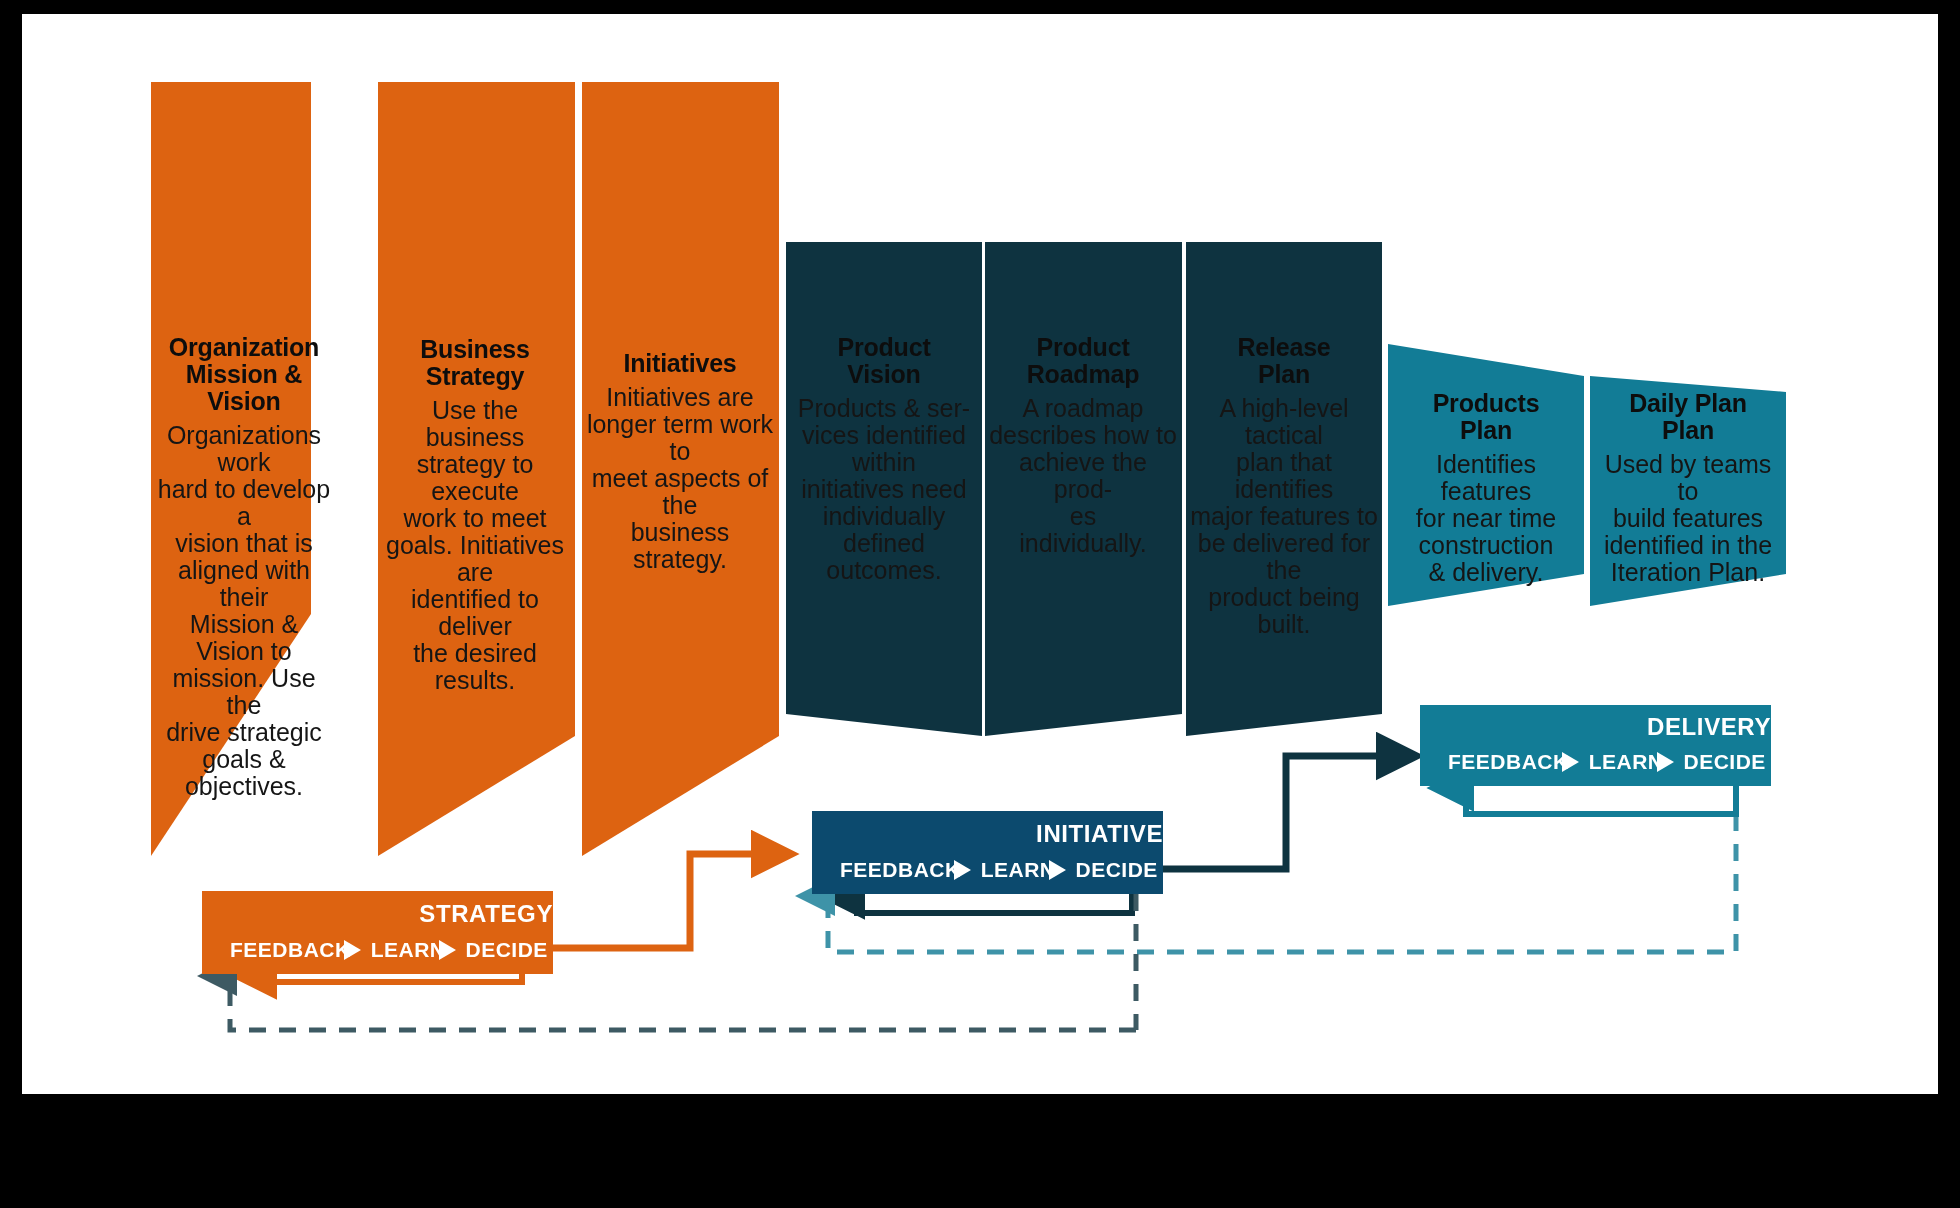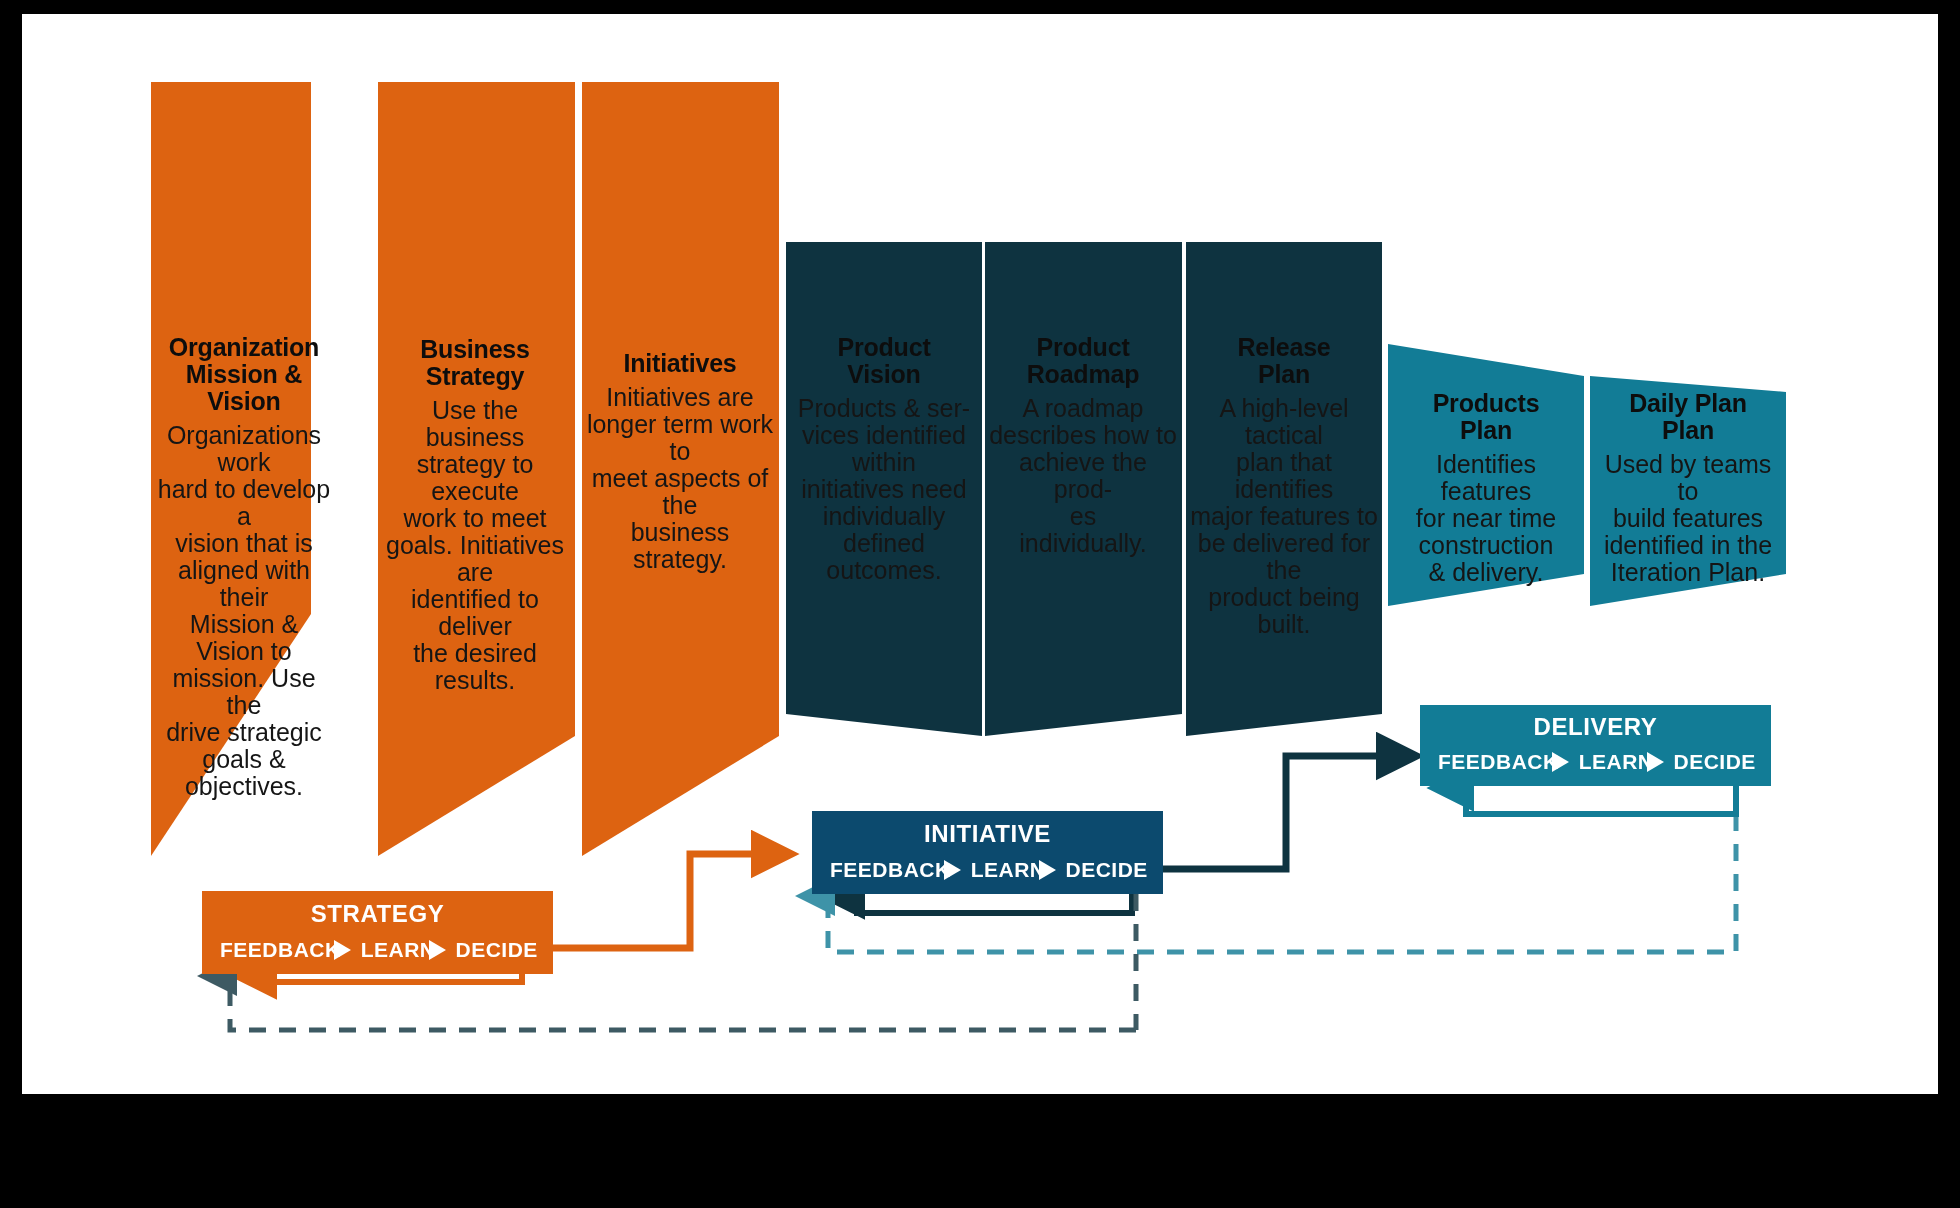--- a/index.html
+++ b/index.html
@@ -56,34 +56,34 @@
     color: #151515;
   }
   .loop-box {
     position: absolute;
     box-sizing: border-box;
   }
   .loop-title {
     position: absolute;
     left: 0;
     right: 0;
-    text-align: center;
+    text-align: right;
     color: #ffffff;
     font-weight: bold;
     font-size: 24px;
     letter-spacing: 0.6px;
   }
   .loop-row {
     position: absolute;
     left: 0;
     right: 0;
     display: flex;
     align-items: center;
     justify-content: space-between;
-    padding: 0 18px;
+    padding: 0 28px;
     box-sizing: border-box;
   }
   .loop-step {
     color: #ffffff;
     font-weight: bold;
     font-size: 21px;
     letter-spacing: 0.5px;
     white-space: nowrap;
   }
   .loop-arrow {

